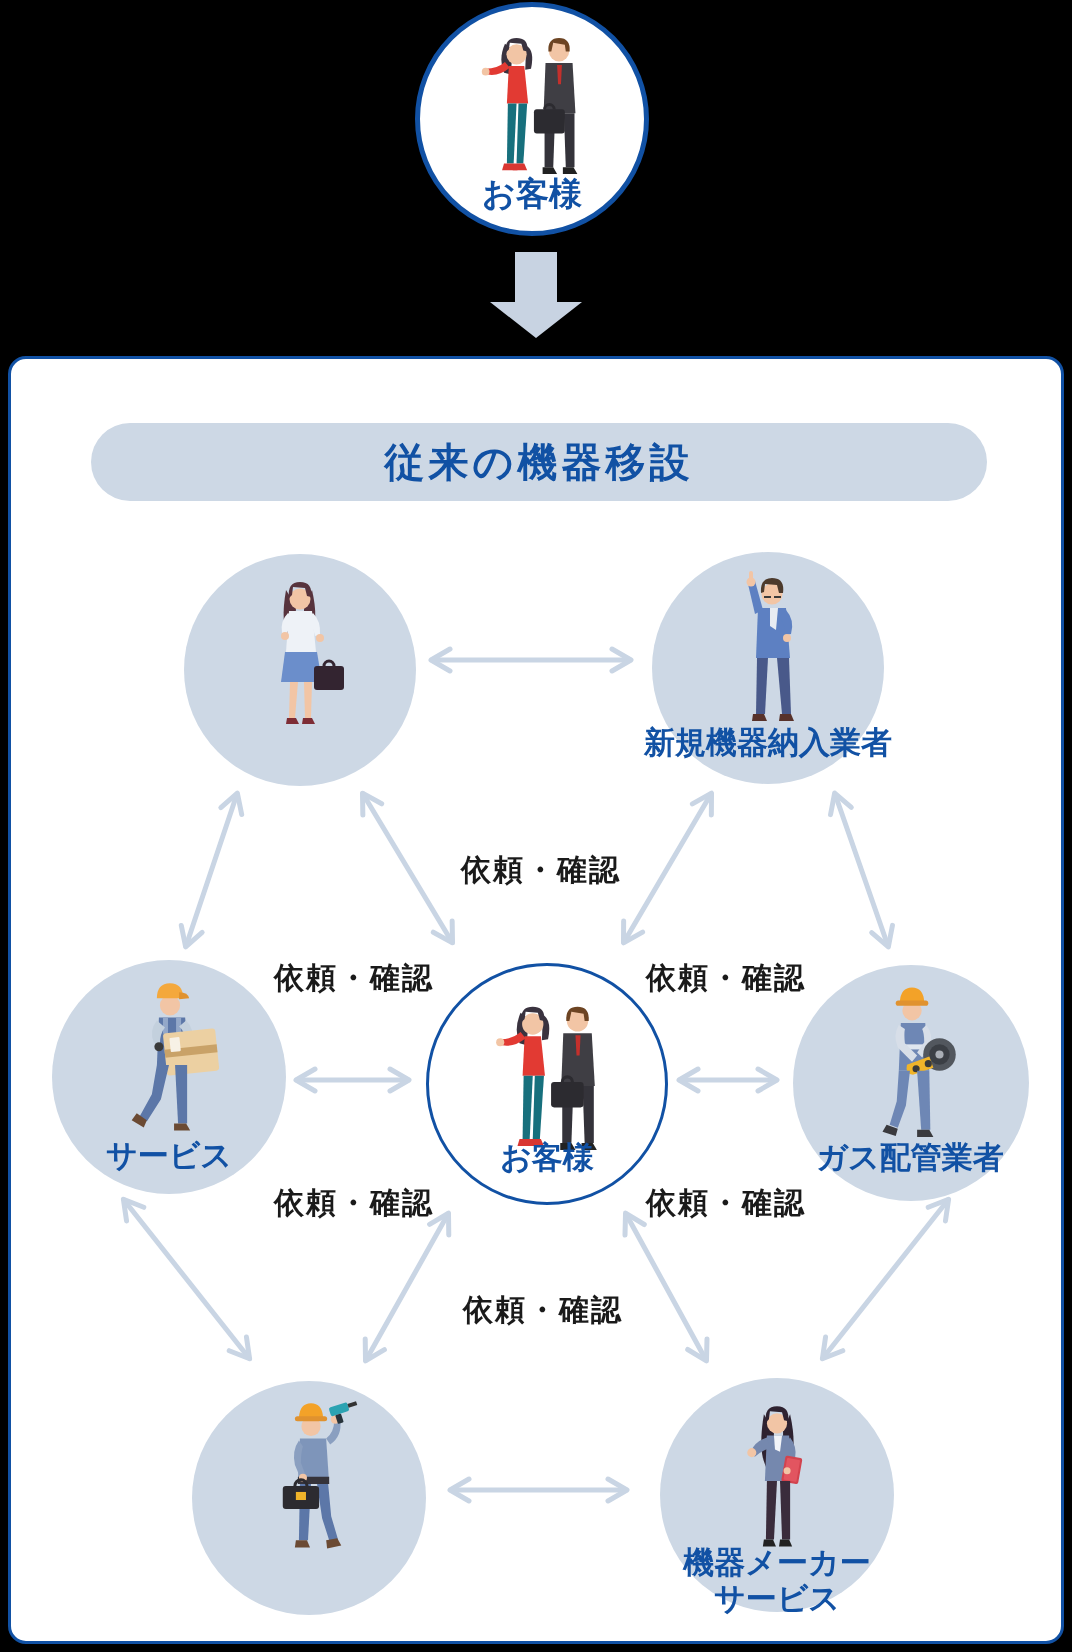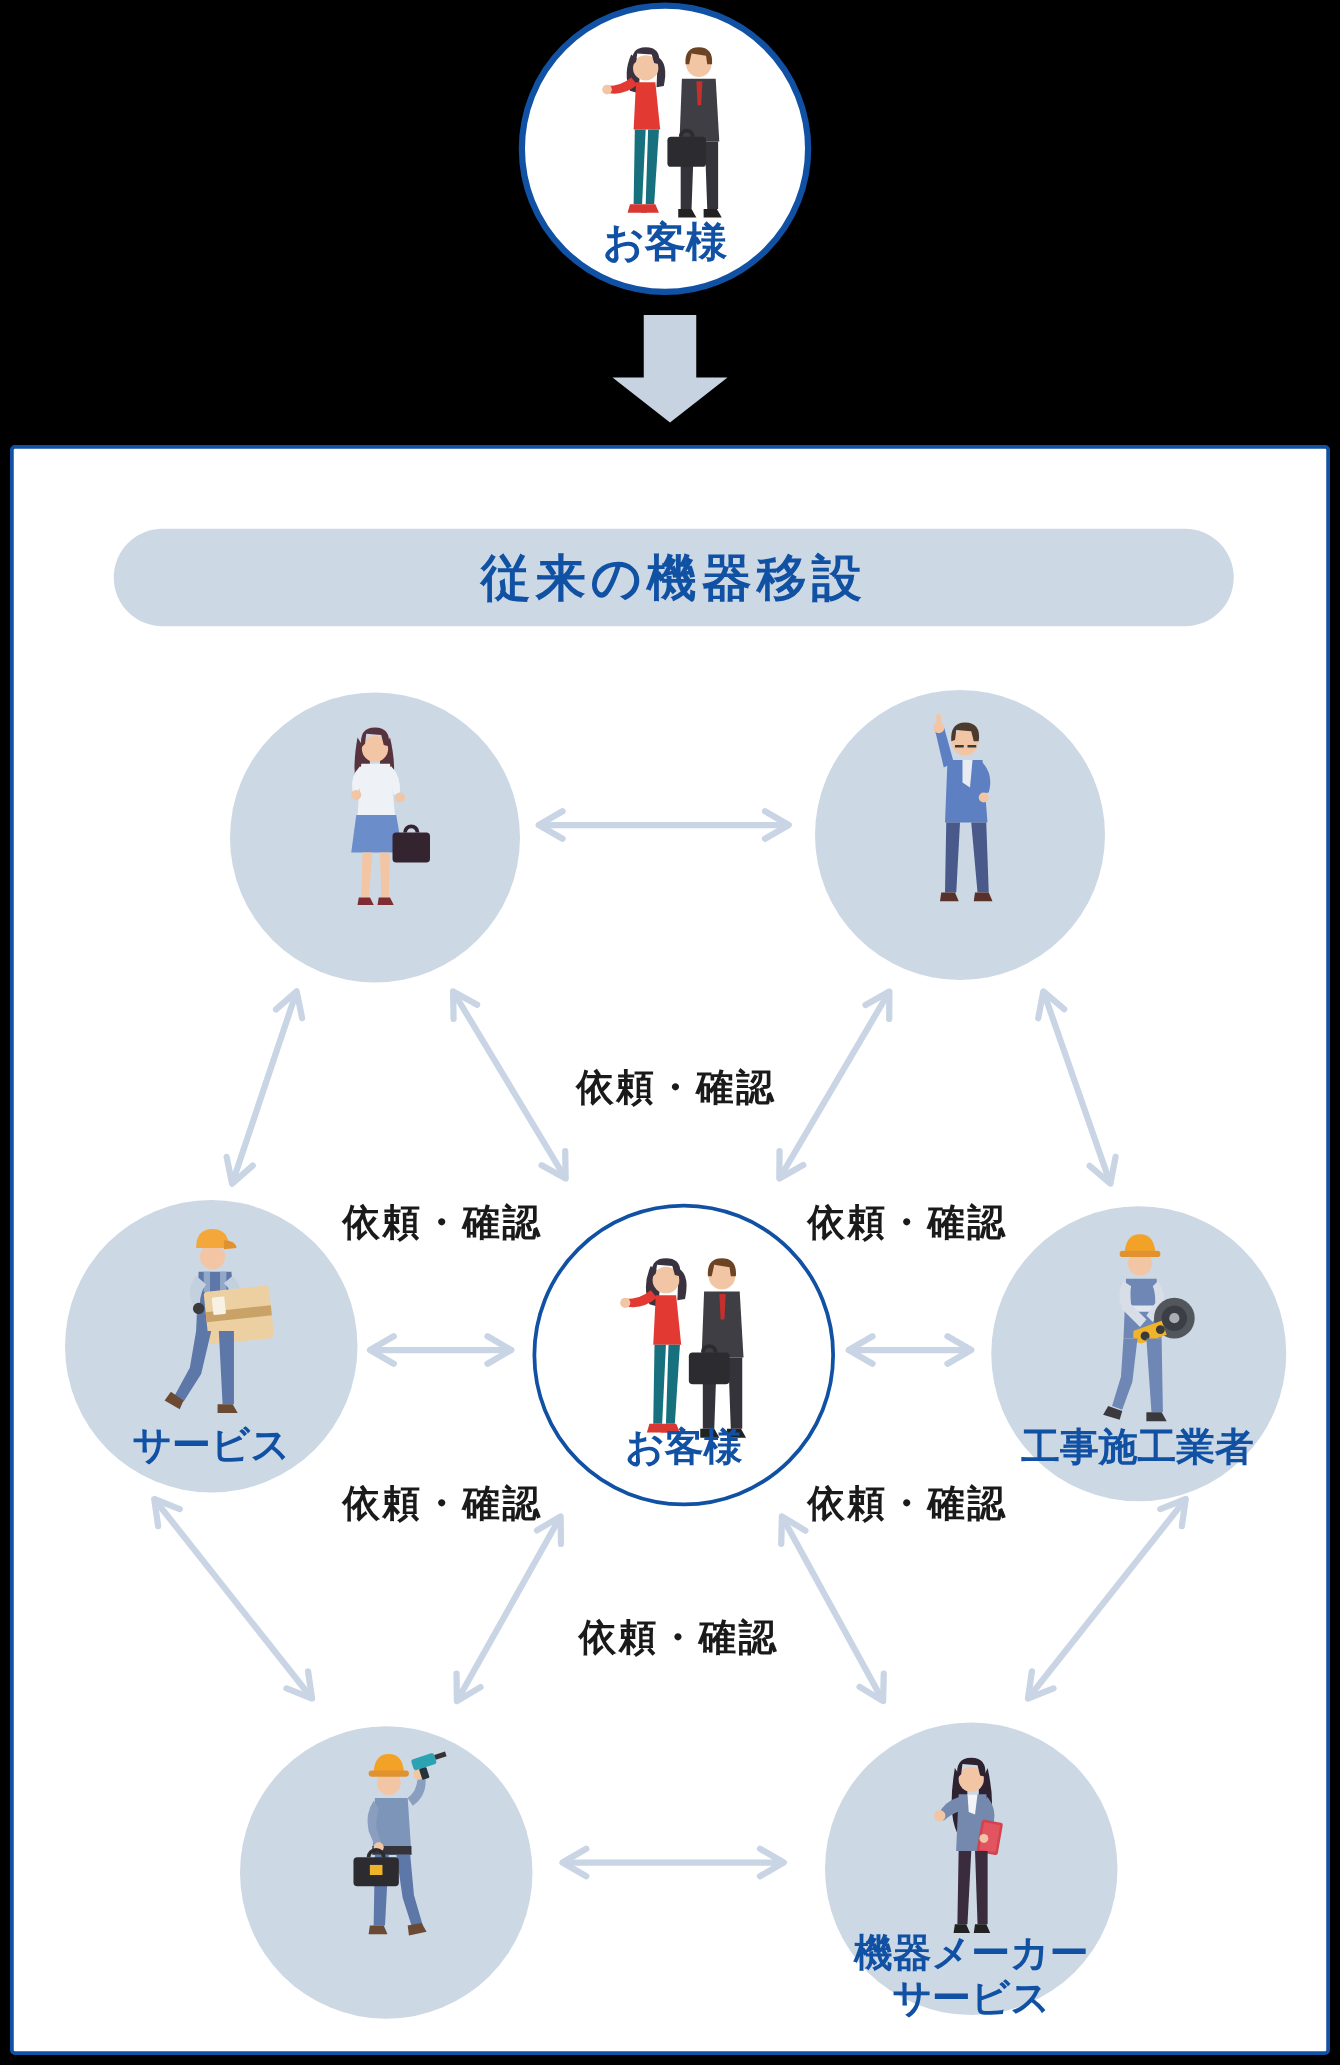--- a/index.html
+++ b/index.html
@@ -20,21 +20,21 @@
     position:absolute;left:532px;top:172px;transform:translateX(-50%);
     color:var(--accent,#1151a4);font-weight:700;font-size:33px;white-space:nowrap;
   }
   .down-arrow-svg{position:absolute;left:0;top:0;width:1072px;height:356px;pointer-events:none}
 
   
   .panel{
     position:absolute;left:8px;top:356px;width:1056px;height:1288px;
     background:var(--panel-bg,#fff);
     border:3px solid var(--accent,#1151a4);
-    border-radius:4px;
+    border-radius:18px;
     text-align:center;
   }
   .banner{
     position:absolute;left:80px;top:64px;width:896px;height:78px;
     background:var(--node-fill,#cdd8e5);border-radius:39px;
     display:flex;align-items:center;justify-content:center;
   }
   .banner-title{
     color:var(--accent,#1151a4);font-weight:700;font-size:40px;letter-spacing:4px;white-space:nowrap;
   }
@@ -262,23 +262,24 @@
         <rect x="124" y="80" width="13" height="22" rx="1" fill="#e25560"></rect>
       </g>
       <circle cx="126" cy="92" r="3.5" fill="#f2c5a5"></circle>
       <path d="M106 102 l10 0 -3 58 -8 0 z" fill="#3a2c3c"></path>
       <path d="M119 102 l10 0 0 58 -8 0 z" fill="#3a2c3c"></path>
       <path d="M103 160 l9 0 3 7 -13 0 z" fill="#222222"></path>
       <path d="M119 160 l9 0 3 7 -13 0 z" fill="#222222"></path>
     </svg>
   </div>
 
+  <div class="node-label" style="left:757px;top:363px">新規機器納入業者</div>
   <div class="node-label" style="left:158px;top:776px">サービス</div>
   <div class="node-label" style="left:536px;top:778px">お客様</div>
-  <div class="node-label" style="left:899px;top:778px">工事施工業者</div>
+  <div class="node-label" style="left:899px;top:778px">ガス配管業者</div>
   <div class="node-label" style="left:766px;top:1183px">機器メーカー</div>
   <div class="node-label" style="left:766px;top:1219px">サービス</div>
 
   <div class="edge-label" style="left:530px;top:491px">依頼・確認</div>
   <div class="edge-label" style="left:343px;top:599px">依頼・確認</div>
   <div class="edge-label" style="left:715px;top:599px">依頼・確認</div>
   <div class="edge-label" style="left:343px;top:824px">依頼・確認</div>
   <div class="edge-label" style="left:715px;top:824px">依頼・確認</div>
   <div class="edge-label" style="left:532px;top:931px">依頼・確認</div>
 

